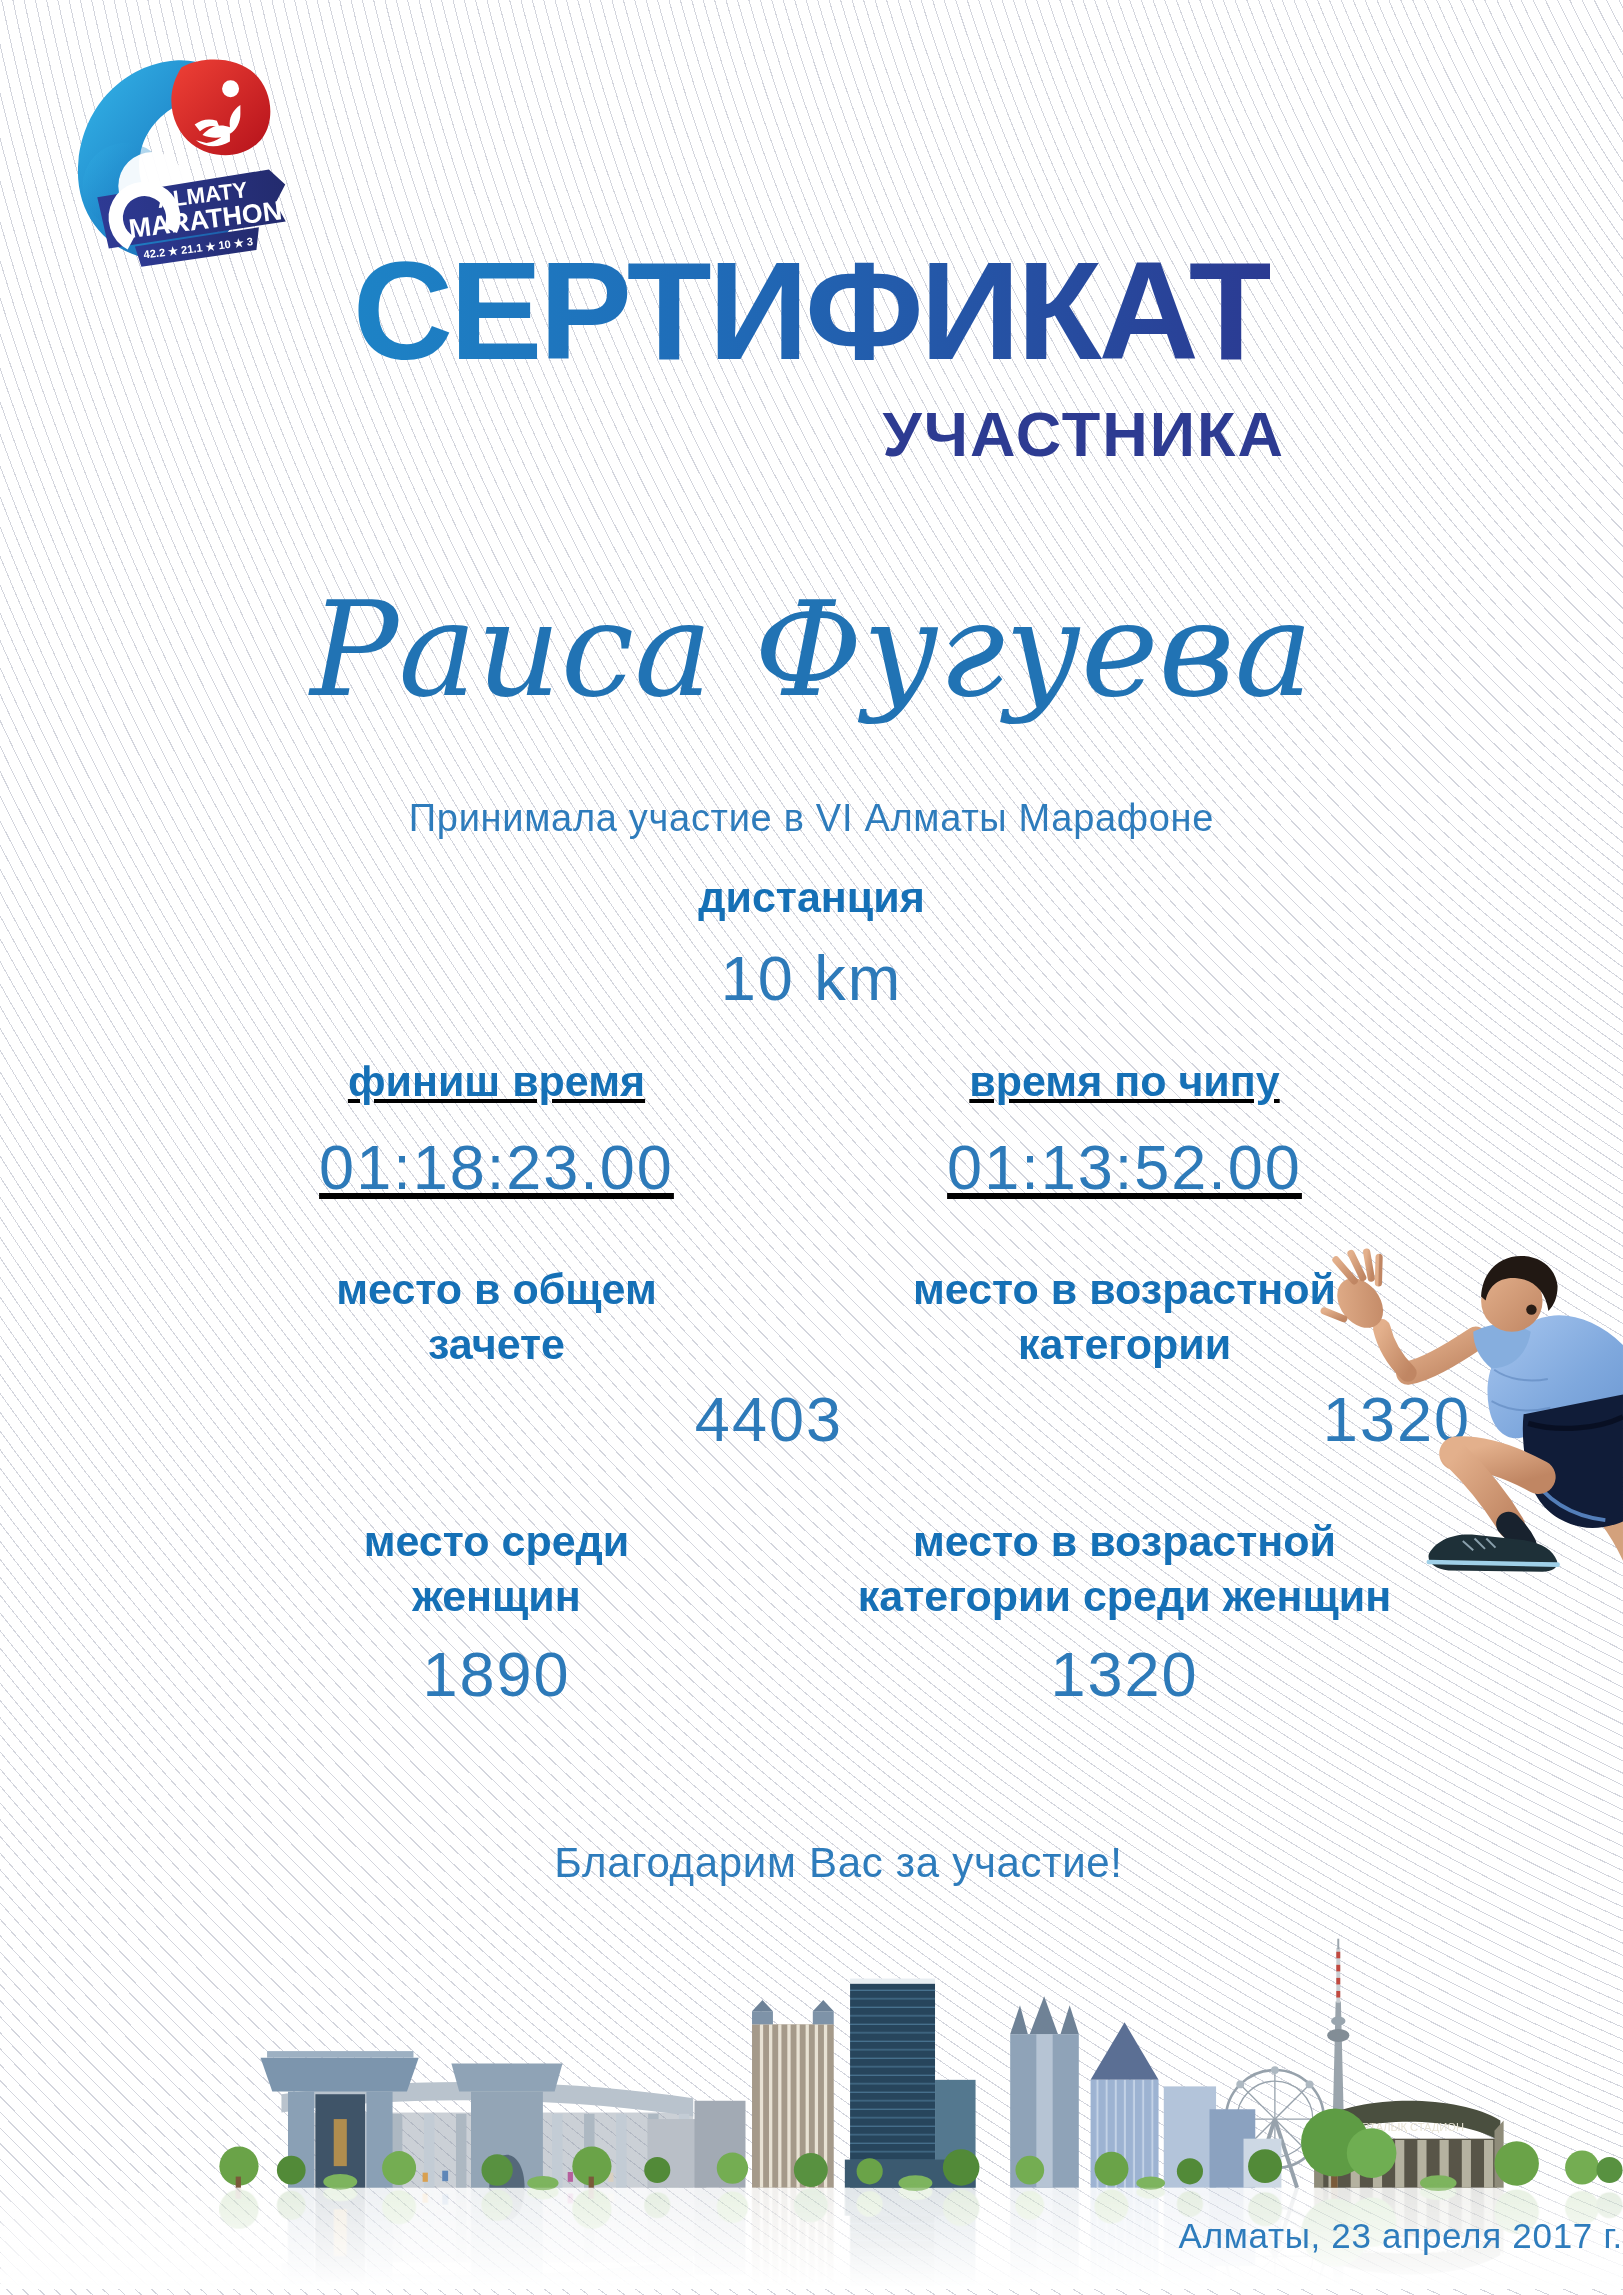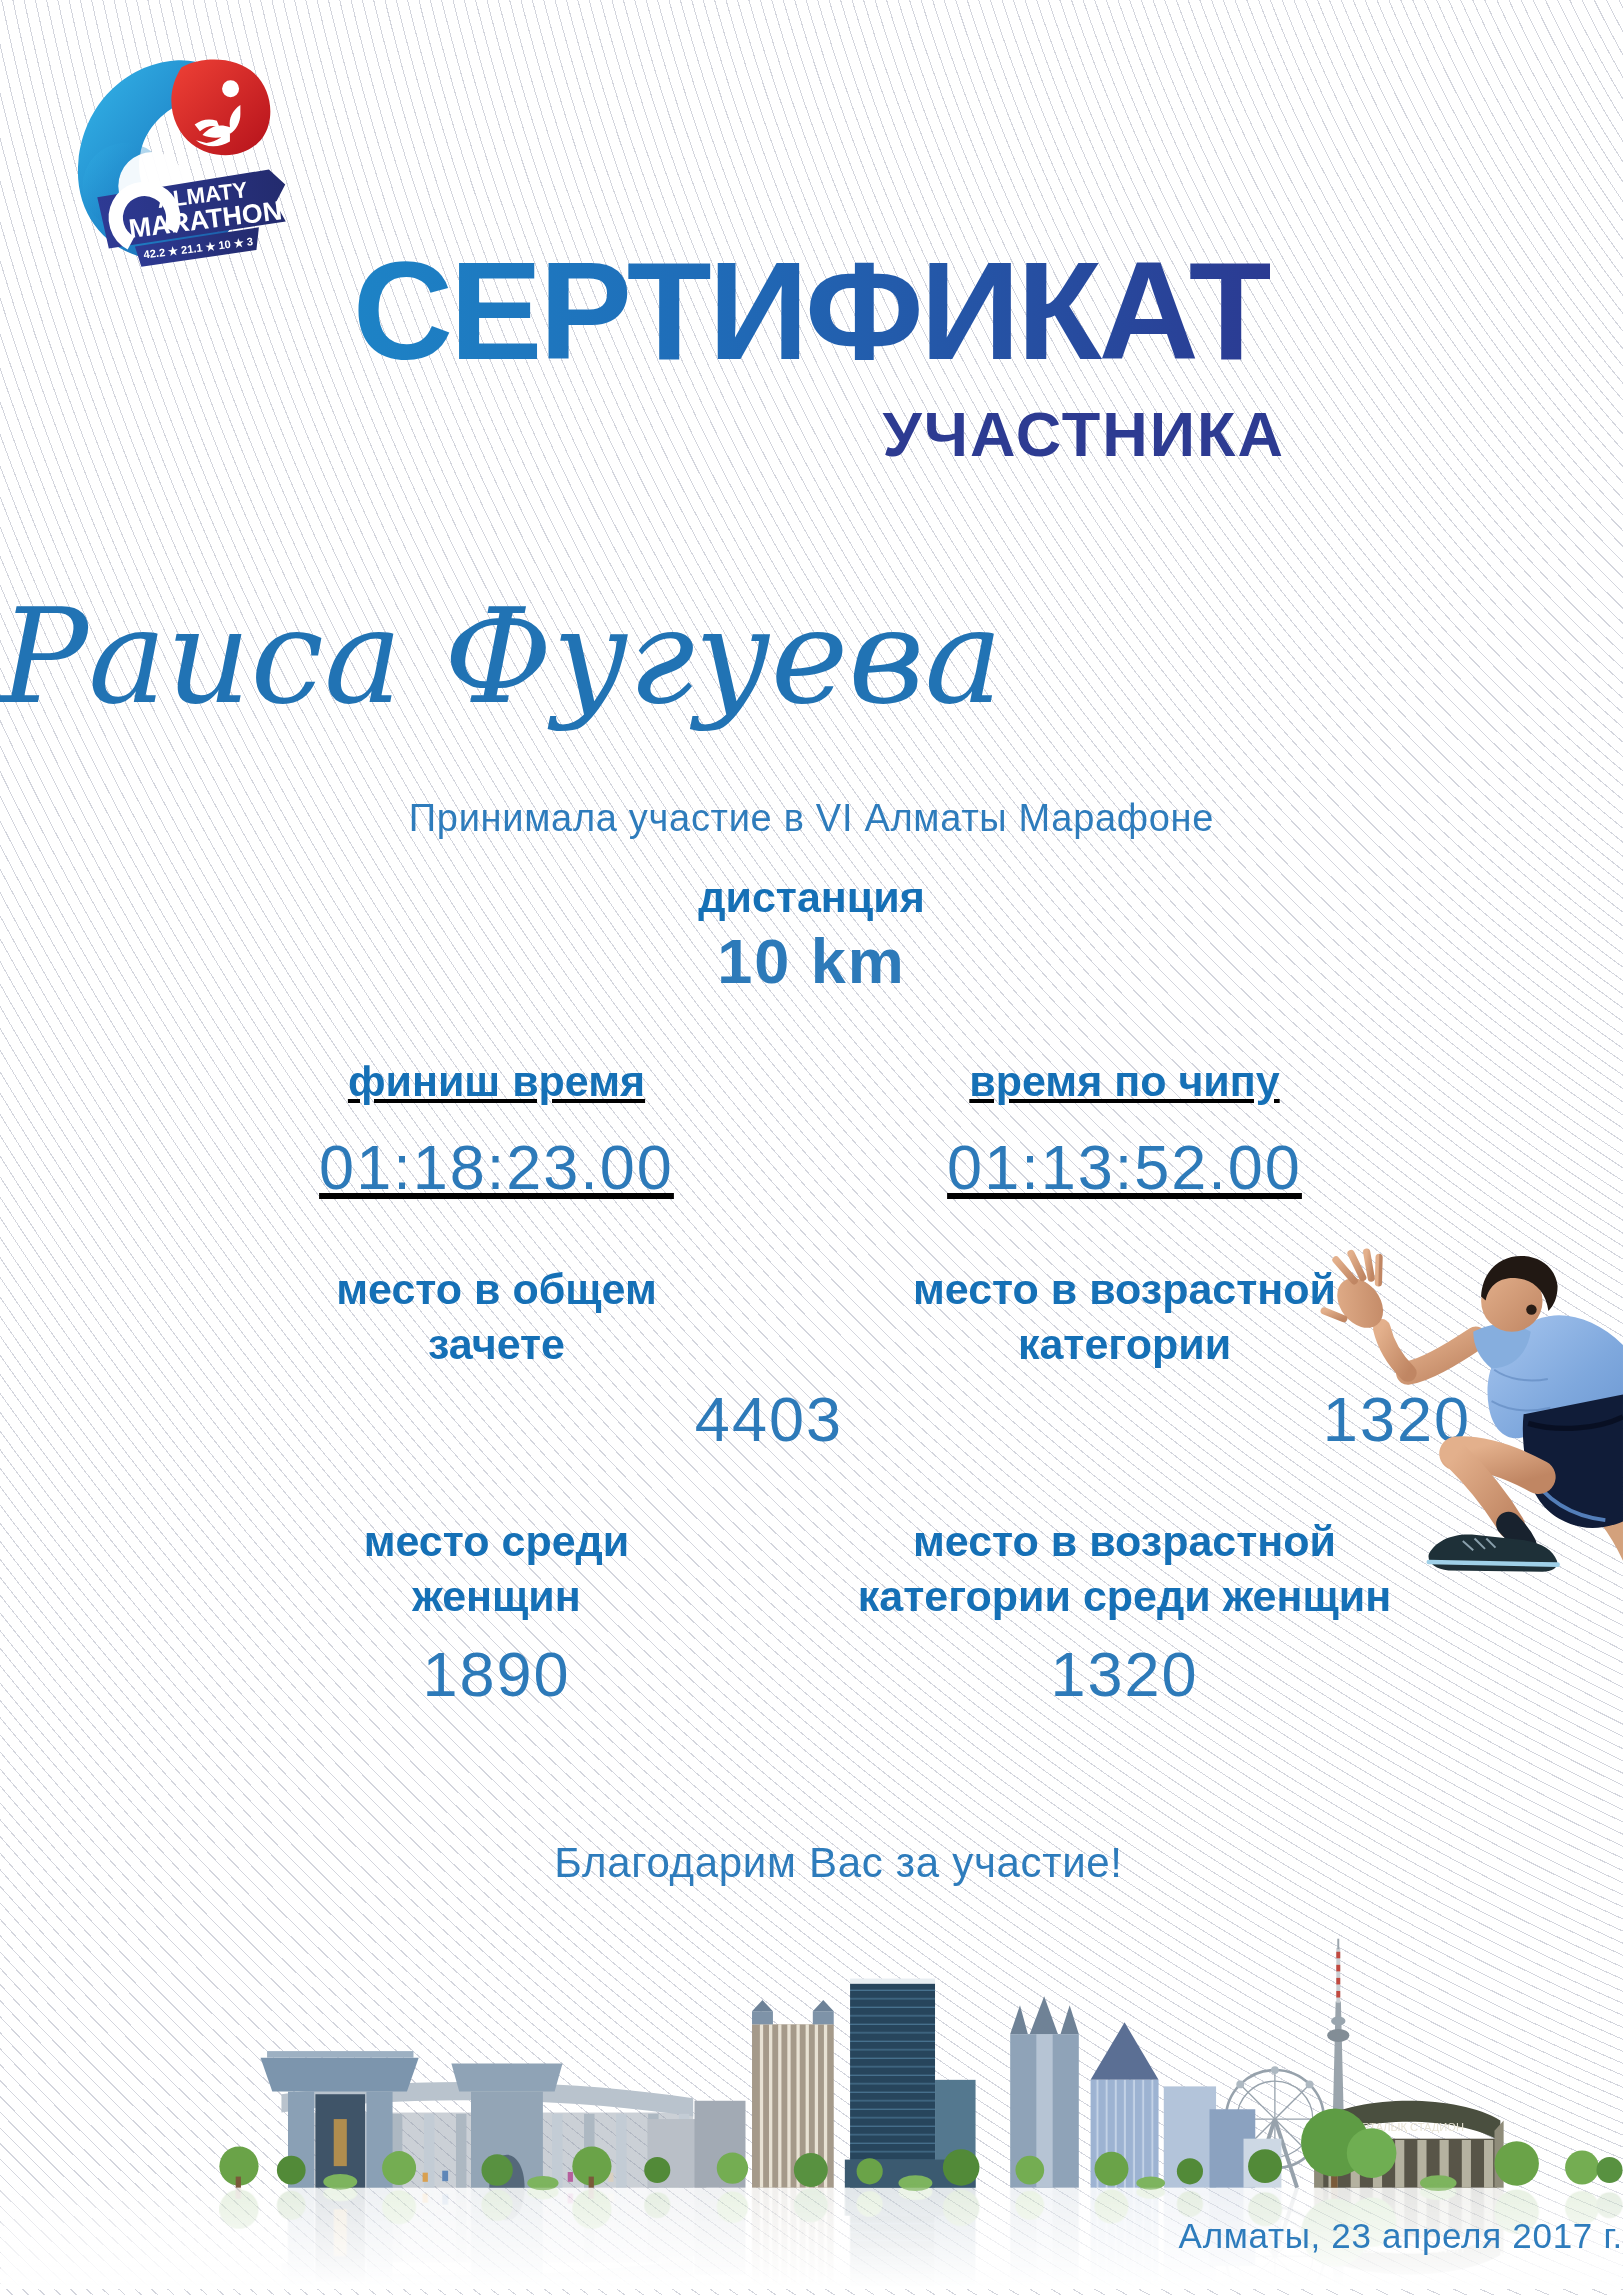--- a/index.html
+++ b/index.html
@@ -35,40 +35,40 @@
       -webkit-text-fill-color:transparent;color:transparent;
     }
   }
   .title-sub{
     left:0;top:398px;width:1285px;text-align:right;
     font-weight:700;font-size:63px;letter-spacing:2px;color:#2d3b92;
   }
 
   
   .name{
-    left:0;top:568px;width:100%;
+    left:0;top:568px;width:100%;text-align:center;
     font-family:"DejaVu Serif",serif;font-style:italic;font-weight:400;
-    font-size:131px;line-height:1.25;color:#2173b4;margin-top:7px;
+    font-size:131px;line-height:1.25;color:#2173b4;
   }
   .subtitle{
     left:0;top:797px;width:100%;text-align:center;
     font-weight:400;font-size:38px;letter-spacing:0.7px;color:#2e7cbc;
   }
 
   
   .stat{position:absolute;text-align:center;z-index:1;}
   .stat .lbl{
     font-weight:700;font-size:43px;line-height:1.28;color:#1570b6;
     margin:0 auto;
   }
   .stat .val{
     font-weight:400;font-size:63px;line-height:1.15;color:#2d7ab9;letter-spacing:2px;
   }
   .stat-distance{left:0;top:870px;width:100%;}
-  .stat-distance .val{font-weight:bold;}
+  .stat-distance .val{margin-top:17px;}
   .cell-l{left:150px;width:693px;}
   .cell-r{left:778px;width:693px;}
   .row1{top:1054px;text-decoration:underline;}
   .row1 .val{margin-top:22px;}
   .row2{top:1262px;}
   .row2 .val{margin-top:11px;text-align:right;}
   .row3{top:1514px;}
   .row3 .val{margin-top:14.4px;}
   .w-narrow{max-width:405px;}
   .w-wide{max-width:602px;}

